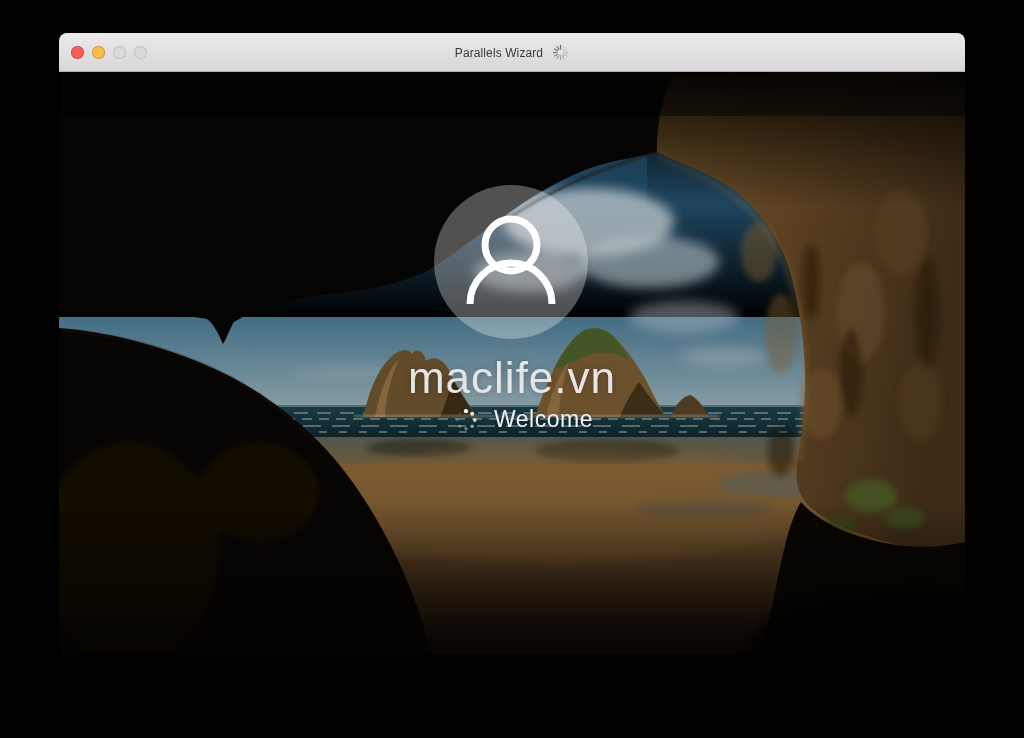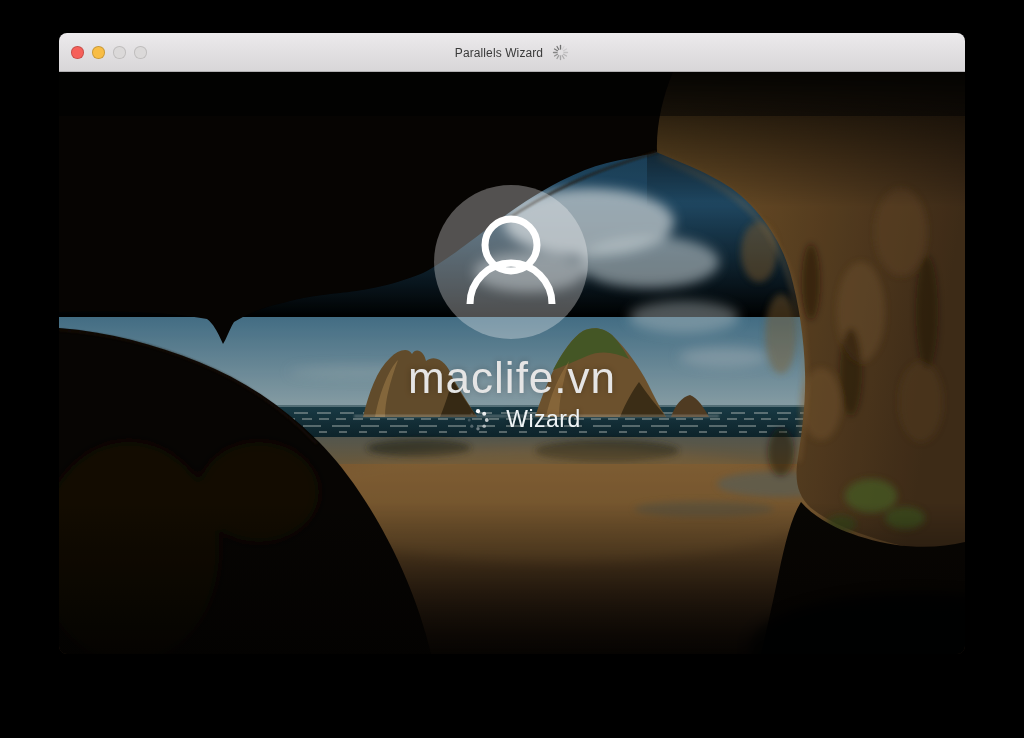--- a/index.html
+++ b/index.html
@@ -273,17 +273,17 @@
           <circle cx="11" cy="2.2" r="2.1" opacity="1"></circle>
           <circle cx="17.2" cy="4.8" r="2.0" opacity="0.9"></circle>
           <circle cx="19.8" cy="11" r="1.9" opacity="0.75"></circle>
           <circle cx="17.2" cy="17.2" r="1.8" opacity="0.55"></circle>
           <circle cx="11" cy="19.8" r="1.7" opacity="0.4"></circle>
           <circle cx="4.8" cy="17.2" r="1.6" opacity="0.28"></circle>
           <circle cx="2.2" cy="11" r="1.5" opacity="0.18"></circle>
           <circle cx="4.8" cy="4.8" r="1.4" opacity="0.1"></circle>
         </g>
       </svg>
-      <span class="welcometext">Wizard</span>
+      <span class="welcometext">Welcome</span>
     </div>
 
   </div>
 </div>
 
 </body></html>

